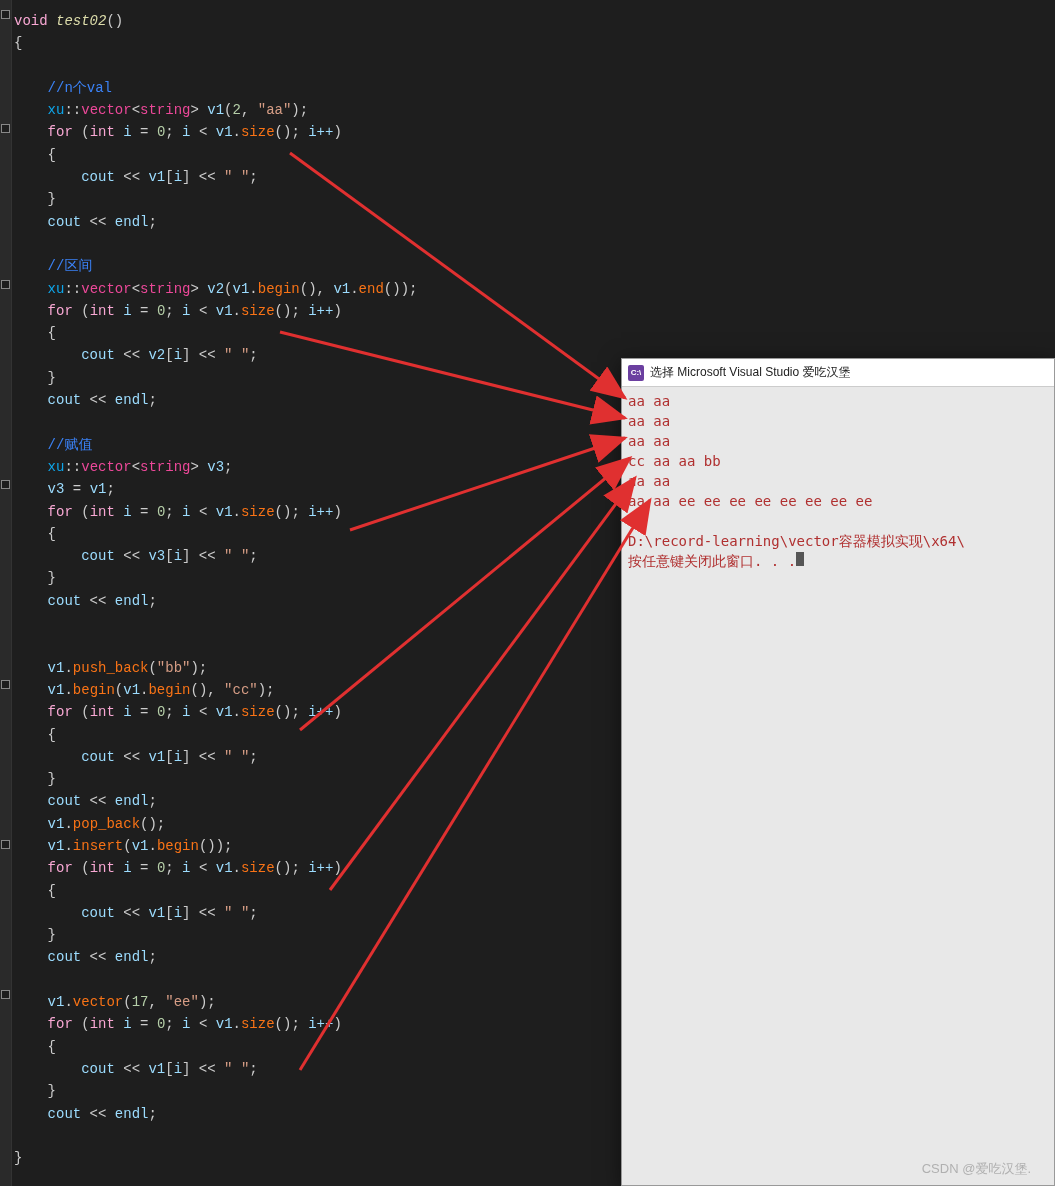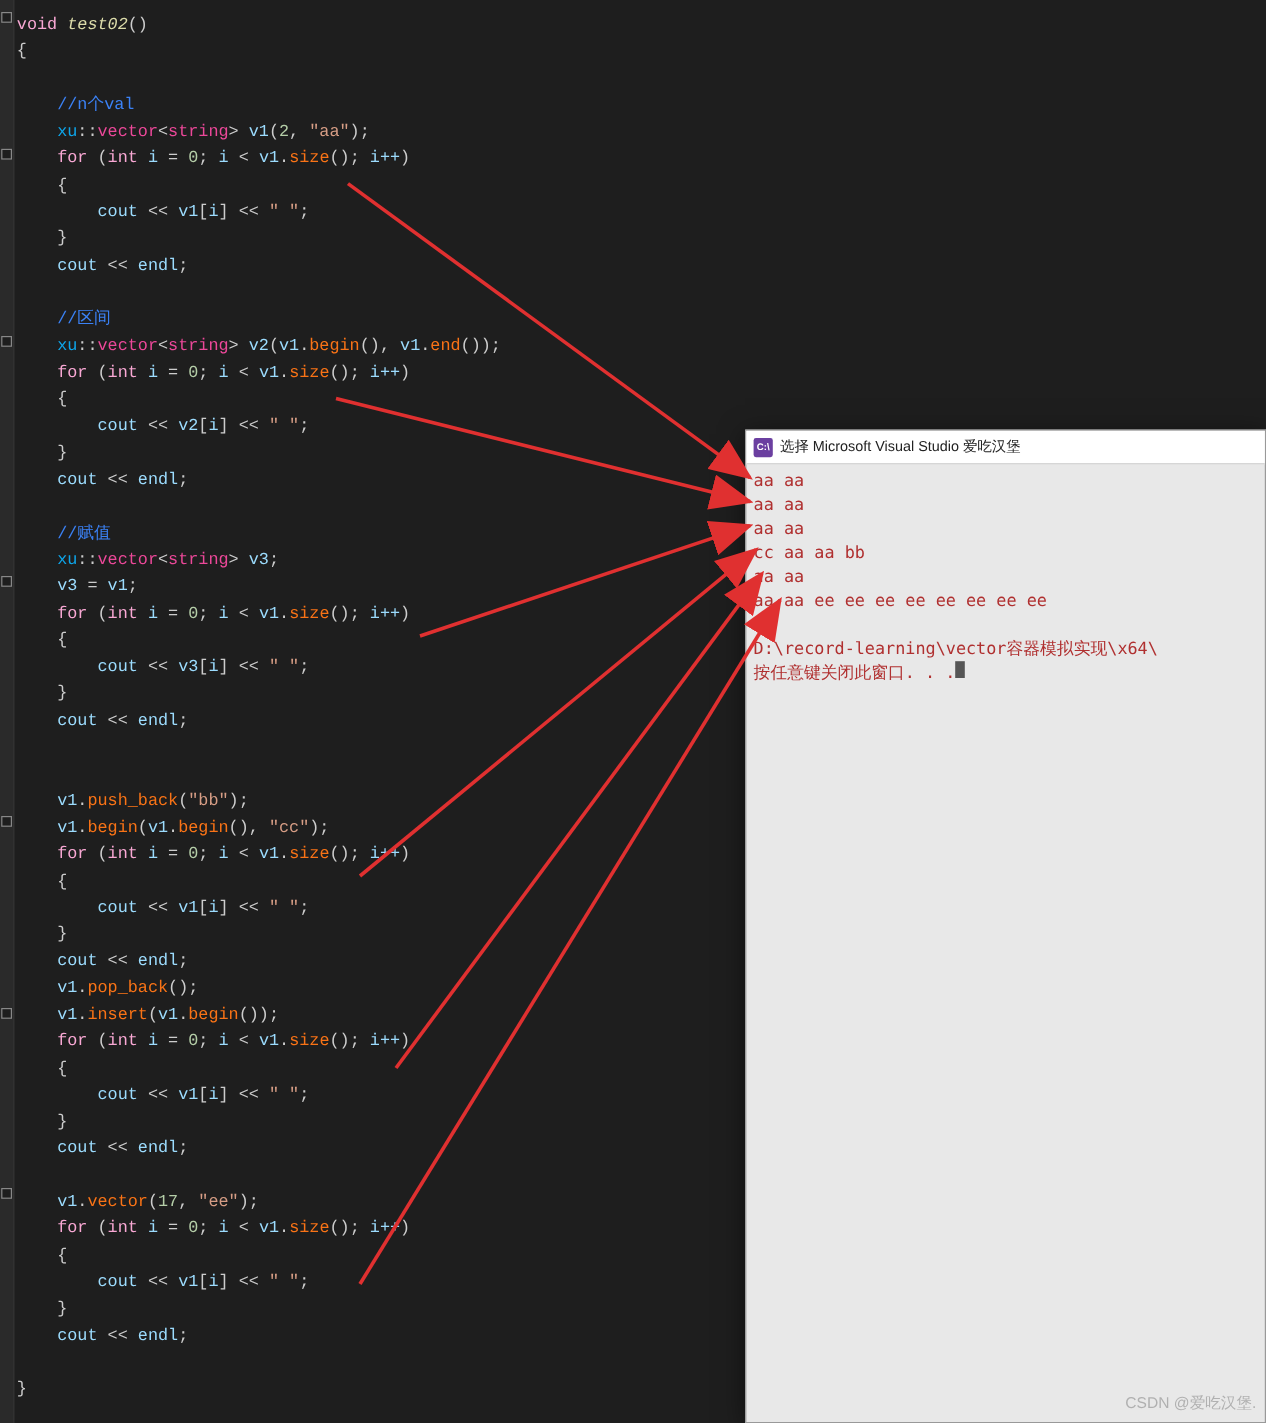--- a/index.html
+++ b/index.html
@@ -92,21 +92,21 @@
 
   .arrows {
     position: absolute;
     left: 0; top: 0;
     width: 1055px; height: 1186px;
     pointer-events: none;
   }
 
   .watermark {
     position: absolute;
-    right: 8px; bottom: 8px;
+    right: 24px; bottom: 8px;
     color: #999;
     font-family: 'Microsoft YaHei', sans-serif;
     font-size: 13px;
     opacity: 0.7;
   }
 </style>
 </head>
 <body>
 
 <div class="gutter">

